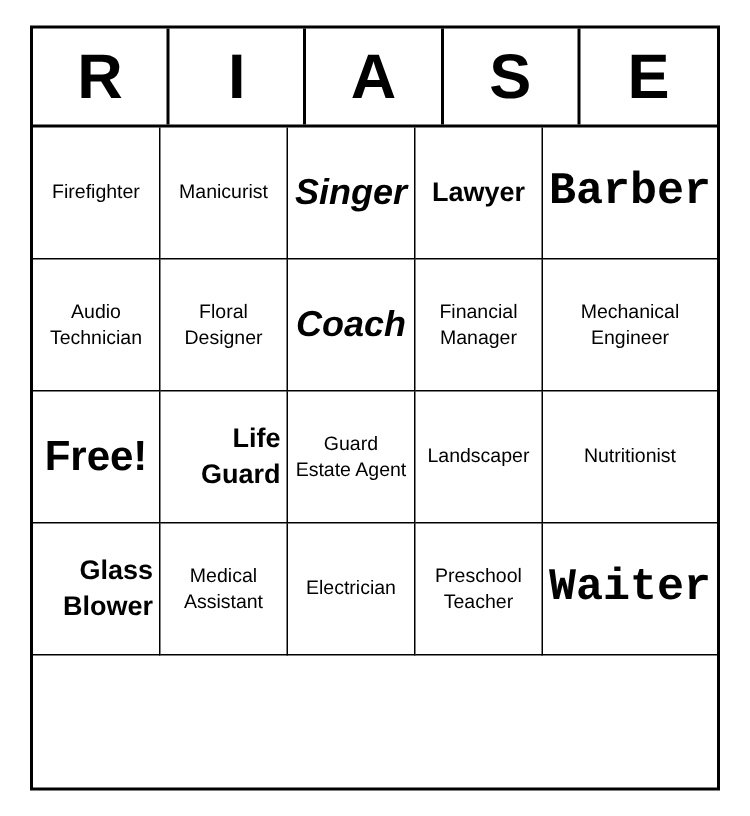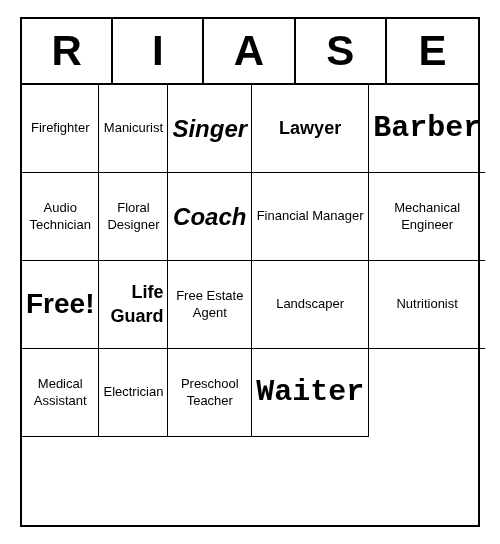--- a/index.html
+++ b/index.html
@@ -91,21 +91,22 @@
       <div class="cell large">Singer</div>
       <div class="cell medium">Lawyer</div>
       <div class="cell xlarge">Barber</div>
       <div class="cell">Audio Technician</div>
       <div class="cell">Floral Designer</div>
       <div class="cell large">Coach</div>
       <div class="cell">Financial Manager</div>
       <div class="cell">Mechanical Engineer</div>
       <div class="cell free">Free!</div>
       <div class="cell medium">Life Guard</div>
-      <div class="cell">Free Estate Agent</div>
+      <div class="cell">Guard Estate Agent</div>
       <div class="cell">Landscaper</div>
       <div class="cell">Nutritionist</div>
+      <div class="cell medium">Glass Blower</div>
       <div class="cell">Medical Assistant</div>
       <div class="cell">Electrician</div>
       <div class="cell">Preschool Teacher</div>
       <div class="cell xlarge">Waiter</div>
     </div>
 </div>
 
 </body></html>

